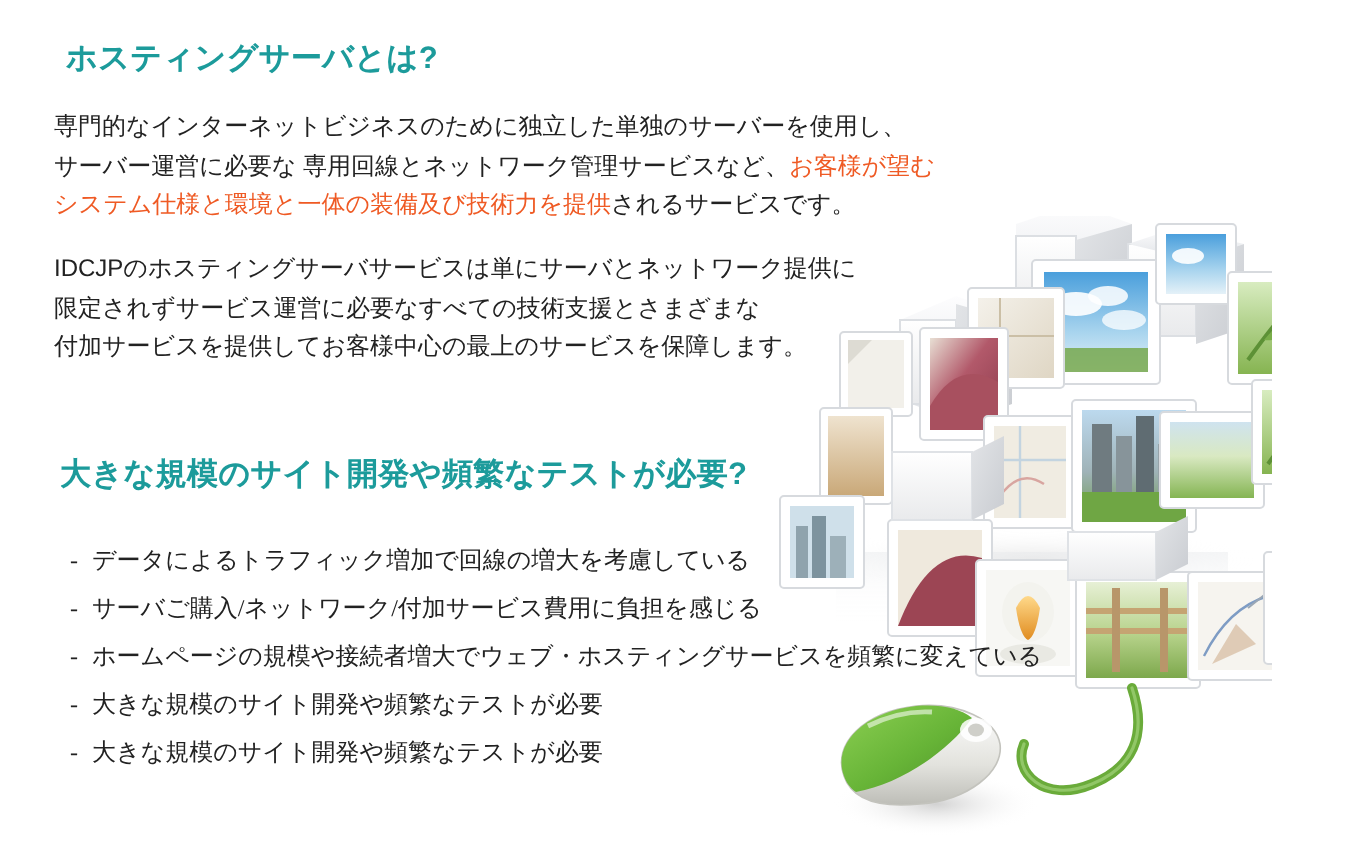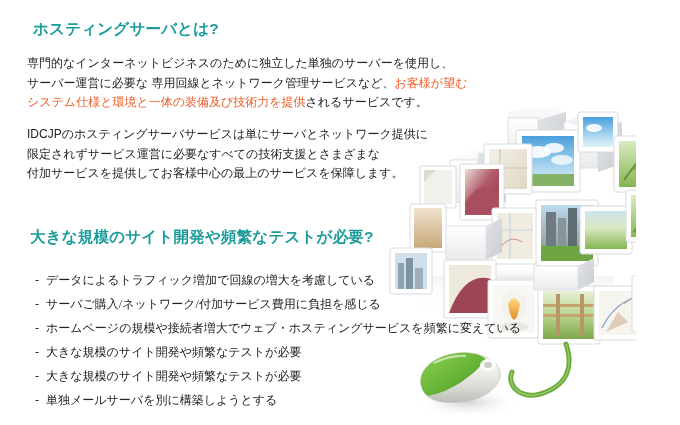--- a/index.html
+++ b/index.html
@@ -369,19 +369,16 @@
       </div>
       <div class="bullet-row">
         <span class="bullet-dash">-</span><span>ホームページの規模や接続者増大でウェブ・ホスティングサービスを頻繁に変えている</span>
       </div>
       <div class="bullet-row">
         <span class="bullet-dash">-</span><span>大きな規模のサイト開発や頻繁なテストが必要</span>
       </div>
       <div class="bullet-row">
         <span class="bullet-dash">-</span><span>大きな規模のサイト開発や頻繁なテストが必要</span>
       </div>
-      <div class="bullet-row">
-        <span class="bullet-dash">-</span><span>単独メールサーバを別に構築しようとする</span>
-      </div>
     </div>
 
   </div>
 </div>
 
 </body></html>

